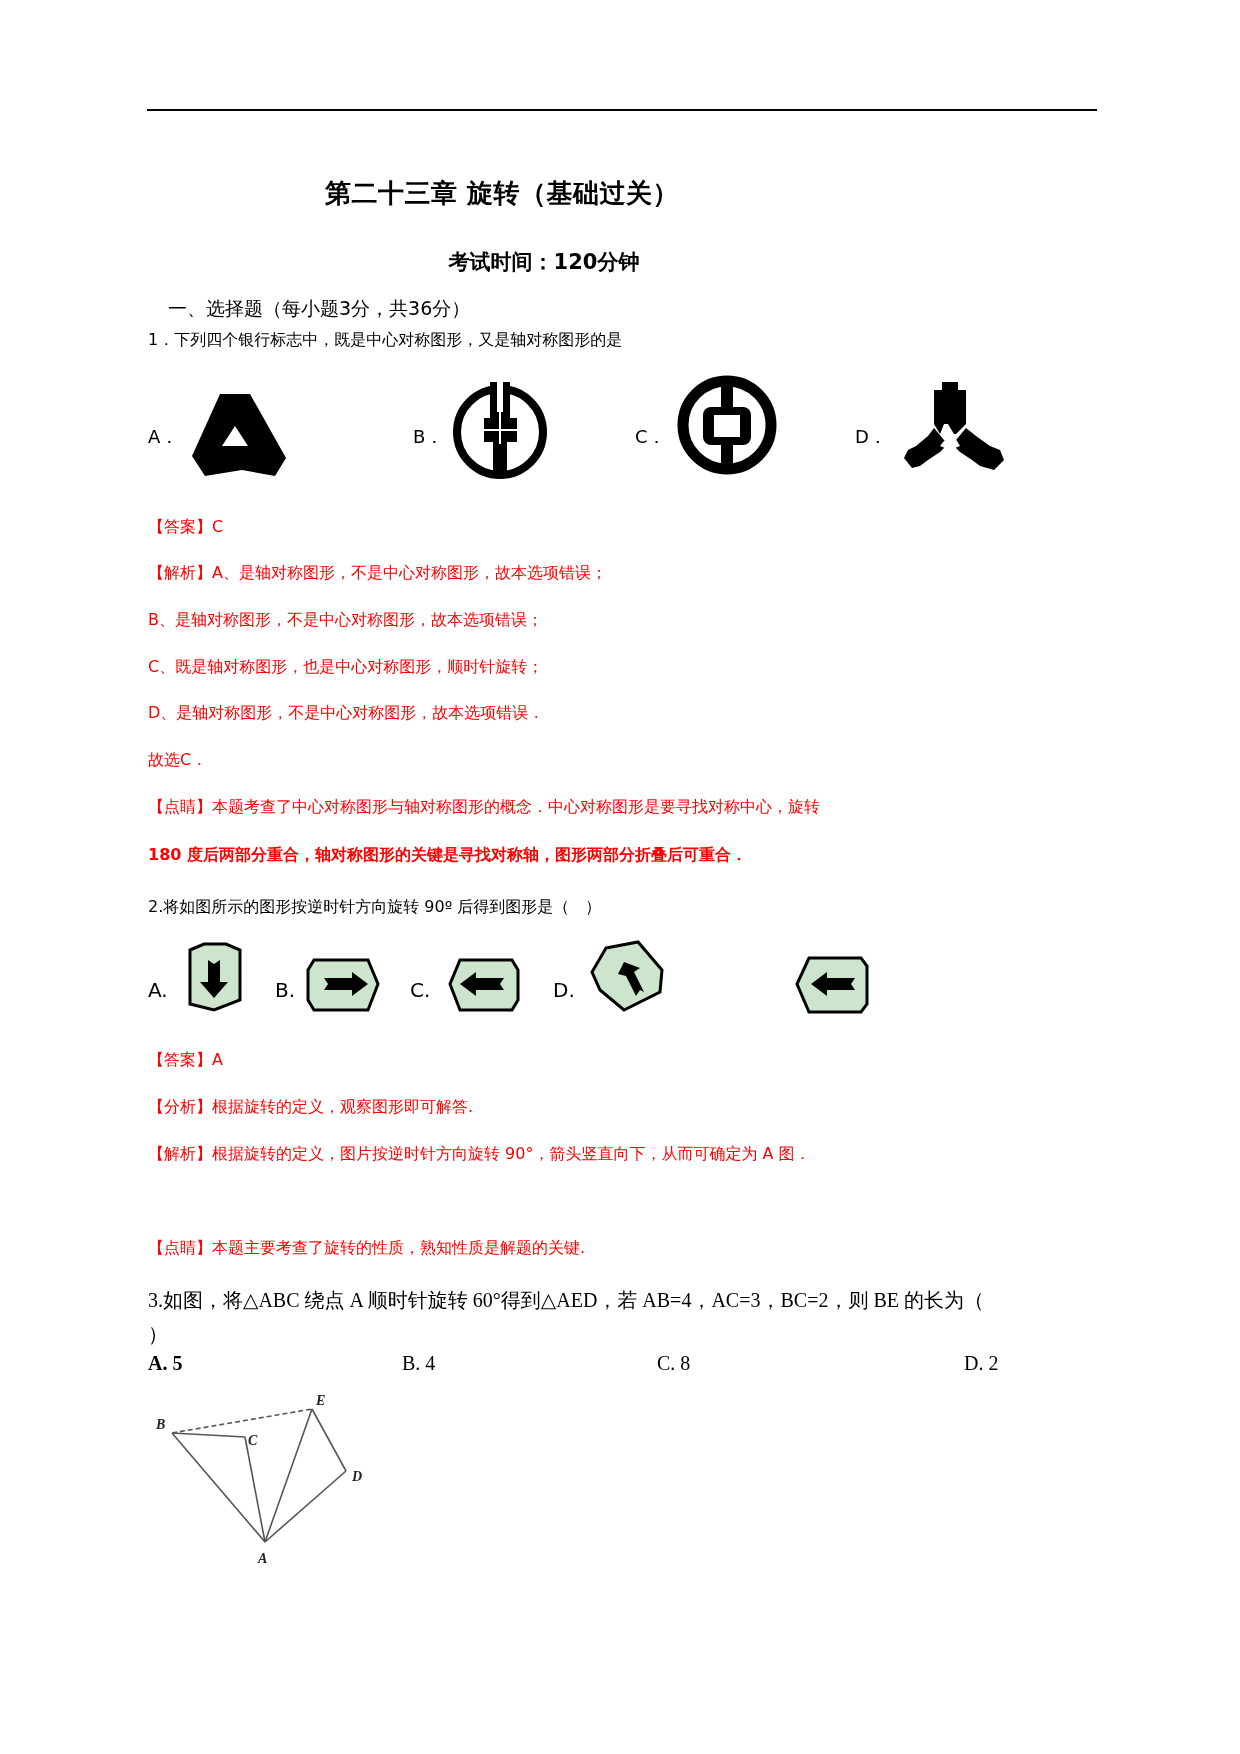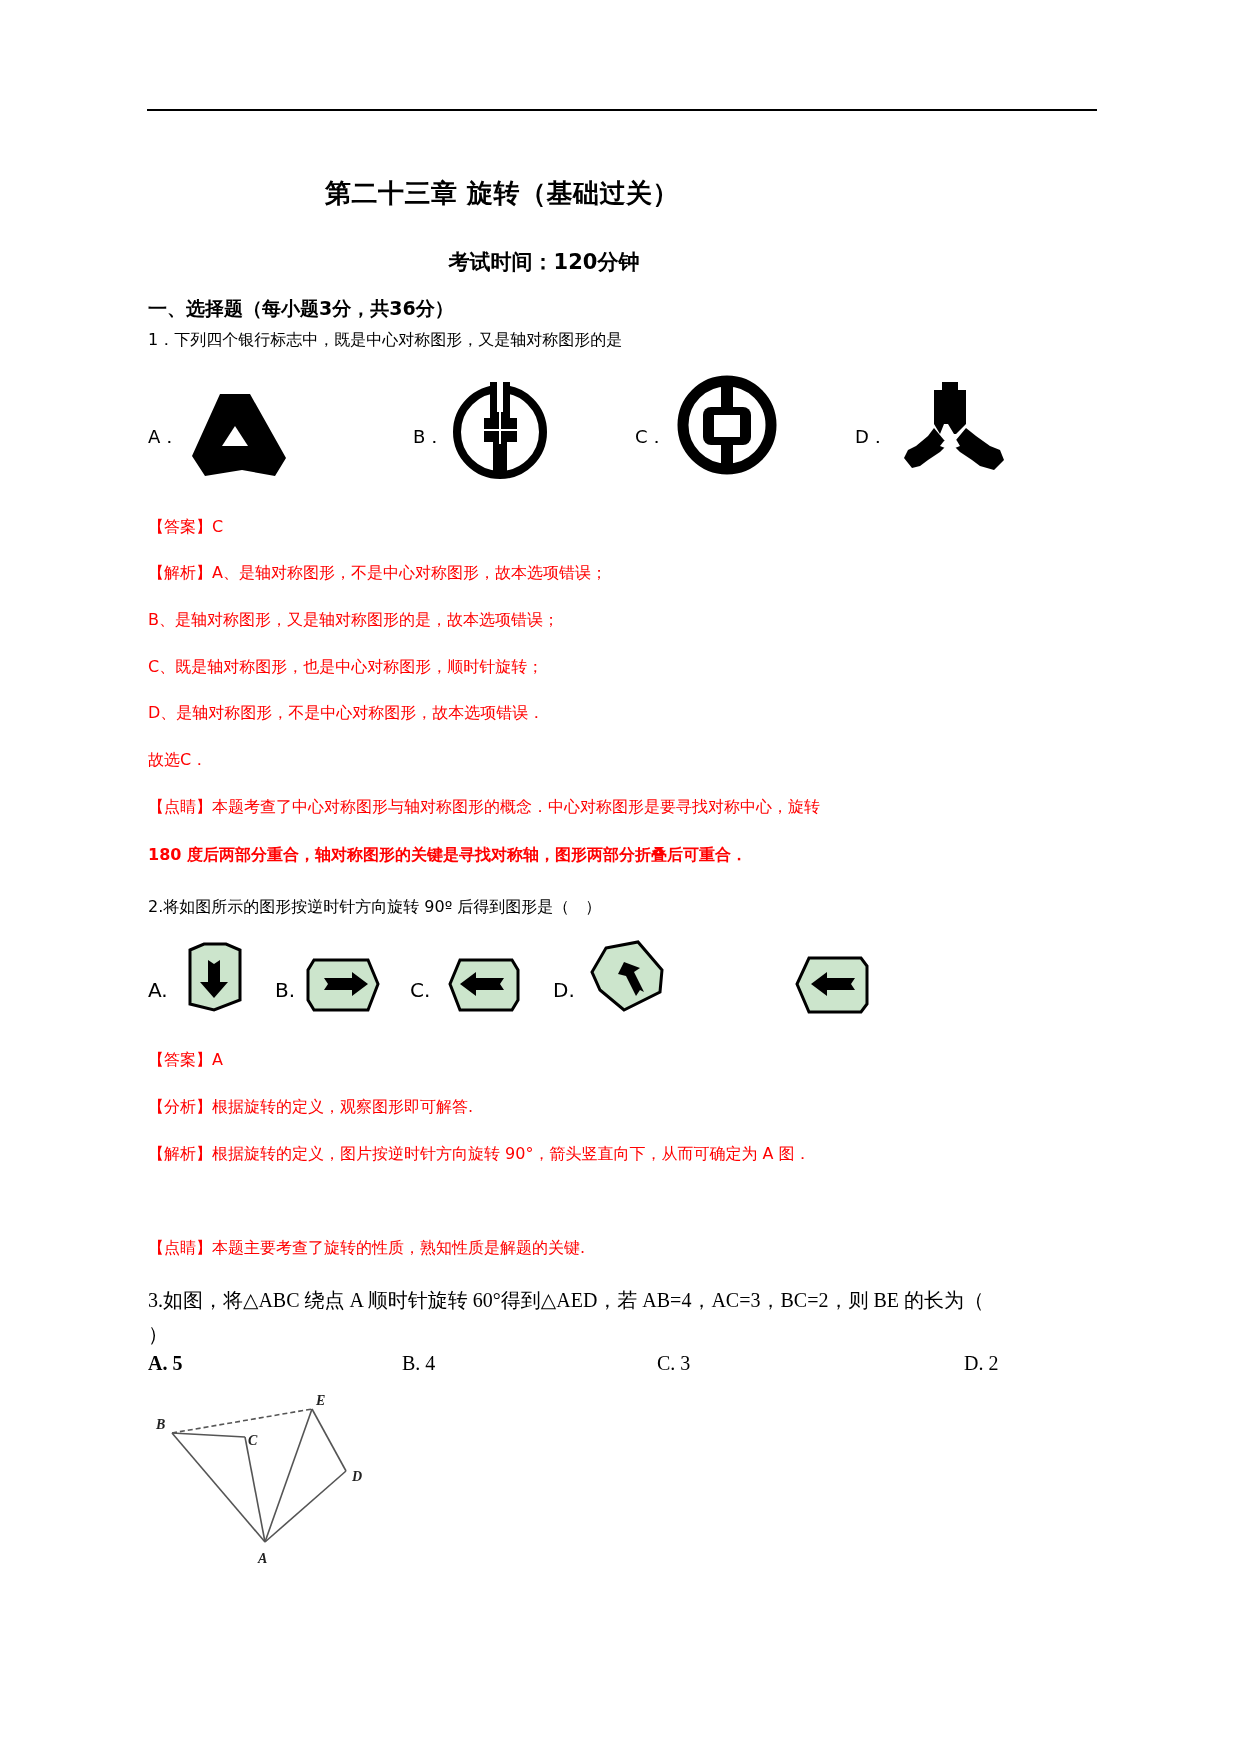--- a/index.html
+++ b/index.html
@@ -5,21 +5,21 @@
   html, body { margin: 0; padding: 0; background: #ffffff; }
   body { width: 1240px; height: 1754px; position: relative; overflow: hidden;
          font-family: "DejaVu Sans", "Liberation Sans", sans-serif; color: #000; }
   .header-rule { position: absolute; left: 147px; top: 109px; width: 950px; height: 0;
                  border-top: 2px solid #000; }
   .title { position: absolute; left: 0; width: 1004px; top: 176px; text-align: center;
            font-size: 26px; font-weight: bold; letter-spacing: 0.5px; }
   .subtitle { position: absolute; left: 0; width: 1088px; top: 248px; text-align: center;
               font-size: 21px; font-weight: bold; }
   .line { position: absolute; left: 148px; font-size: 16px; white-space: nowrap; }
-  .bold { font-weight: bold; }
+  .bold { font-weight: normal; margin-left: 20px; }
   .red { color: #ff0000; }
   .serif { font-family: "Liberation Serif", "DejaVu Serif", serif; font-size: 20px; }
   .opt-label { position: absolute; font-size: 18px; }
   .logo { position: absolute; }
   .shape { position: absolute; }
   .q3-opt { position: absolute; font-family: "Liberation Serif", "DejaVu Serif", serif; font-size: 20px; }
 </style>
 </head>
 <body>
 
@@ -60,21 +60,21 @@
 <div class="opt-label" style="left:855px; top:425px;">D．</div>
 <svg class="logo" style="left:900px; top:380px;" width="110" height="95" viewBox="0 0 110 95">
   <path d="M42 2 L58 2 L58 10 L66 10 L66 44 L56 54 L54 54 L48 44 L44 44 L40 54 L34 44 L34 10 L42 10 Z" fill="#000"></path>
   <path d="M34 48 L44 60 L52 60 L40 72 L28 80 L20 86 L12 88 L4 78 L8 70 L16 66 L28 56 Z" fill="#000"></path>
   <path d="M66 48 L56 60 L48 60 L60 72 L72 80 L80 86 L94 90 L104 80 L100 70 L90 66 L76 56 Z" fill="#000"></path>
   <path d="M48 56 L54 56 L60 66 L50 70 L40 66 Z" fill="#fff"></path>
 </svg>
 
 <div class="line red" style="top:517px;">【答案】C</div>
 <div class="line red" style="top:563px;">【解析】A、是轴对称图形，不是中心对称图形，故本选项错误；</div>
-<div class="line red" style="top:610px;">B、是轴对称图形，又是轴对称图形的是，故本选项错误；</div>
+<div class="line red" style="top:610px;">B、是轴对称图形，不是中心对称图形，故本选项错误；</div>
 <div class="line red" style="top:657px;">C、既是轴对称图形，也是中心对称图形，顺时针旋转；</div>
 <div class="line red" style="top:703px;">D、是轴对称图形，不是中心对称图形，故本选项错误．</div>
 <div class="line red" style="top:750px;">故选C．</div>
 <div class="line red" style="top:797px;">【点睛】本题考查了中心对称图形与轴对称图形的概念．中心对称图形是要寻找对称中心，旋转</div>
 <div class="line red" style="top:845px;font-weight:bold;">180 度后两部分重合，轴对称图形的关键是寻找对称轴，图形两部分折叠后可重合．</div>
 
 <div class="line" style="top:897px;">2.将如图所示的图形按逆时针方向旋转 90º 后得到图形是（　）</div>
 
 <div class="opt-label" style="left:148px; top:978px; font-size:20px;">A.</div>
 <svg class="shape" style="left:182px; top:942px;" width="66" height="72" viewBox="0 0 66 72">
@@ -109,21 +109,21 @@
 <div class="line red" style="top:1097px;">【分析】根据旋转的定义，观察图形即可解答.</div>
 <div class="line red" style="top:1144px;">【解析】根据旋转的定义，图片按逆时针方向旋转 90°，箭头竖直向下，从而可确定为 A 图．</div>
 <div class="line red" style="top:1191px;"></div>
 <div class="line red" style="top:1238px;">【点睛】本题主要考查了旋转的性质，熟知性质是解题的关键.</div>
 
 <div class="line serif" style="top:1287px;">3.如图，将△ABC 绕点 A 顺时针旋转 60°得到△AED，若 AB=4，AC=3，BC=2，则 BE 的长为（</div>
 <div class="line serif" style="top:1321px;">）</div>
 
 <div class="q3-opt" style="left:148px; top:1352px;font-weight:bold;">A. 5</div>
 <div class="q3-opt" style="left:402px; top:1352px;">B. 4</div>
-<div class="q3-opt" style="left:657px; top:1352px;">C. 3</div>
+<div class="q3-opt" style="left:657px; top:1352px;">C. 8</div>
 <div class="q3-opt" style="left:916px; top:1352px;margin-left:48px;">D. 2</div>
 
 <svg class="shape" style="left:140px; top:1385px;" width="240" height="190" viewBox="0 0 240 190">
   <g stroke="#555" stroke-width="1.6" fill="none">
     <line x1="32" y1="48" x2="105" y2="52"></line>
     <line x1="32" y1="48" x2="125" y2="157"></line>
     <line x1="105" y1="52" x2="125" y2="157"></line>
     <line x1="125" y1="157" x2="172" y2="24"></line>
     <line x1="172" y1="24" x2="206" y2="86"></line>
     <line x1="206" y1="86" x2="125" y2="157"></line>

